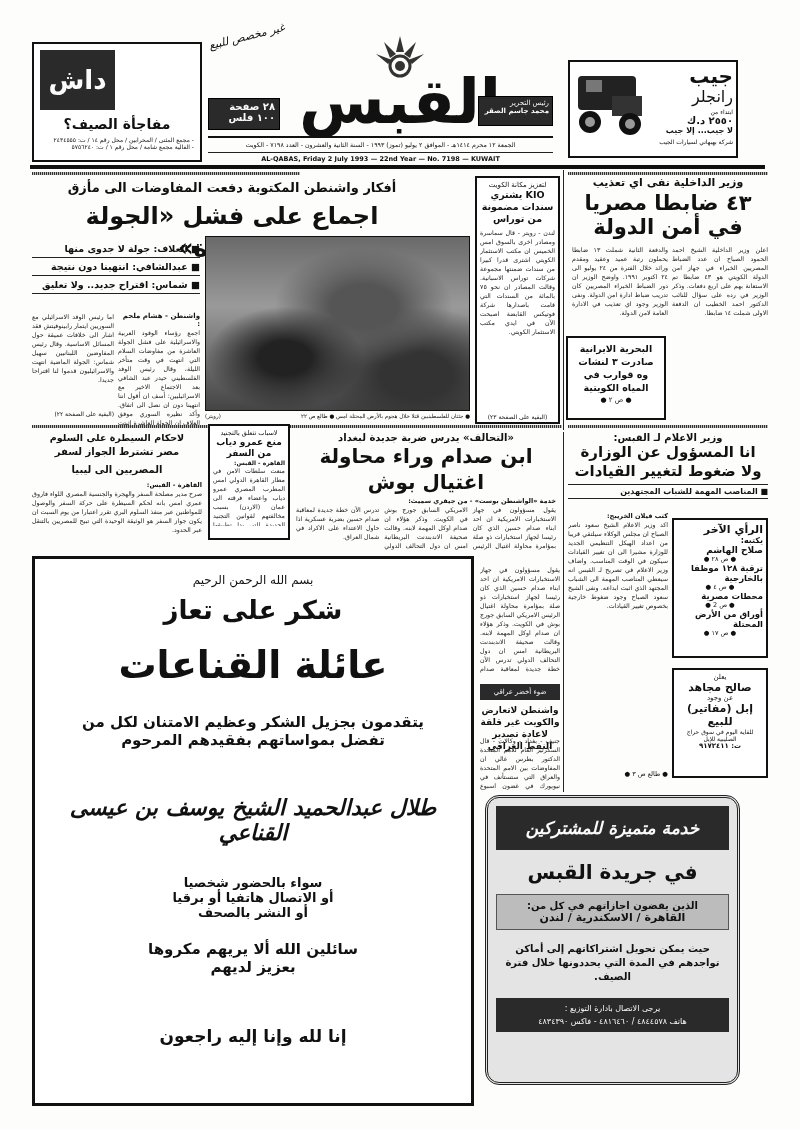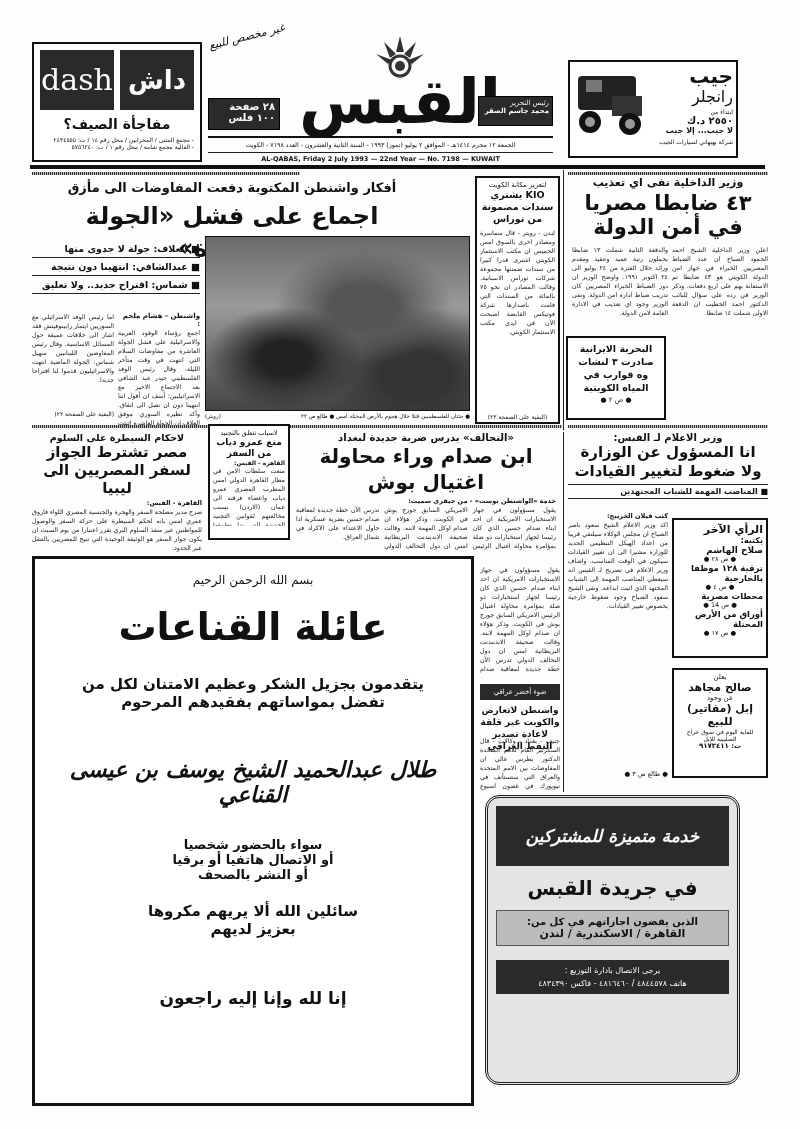--- a/index.html
+++ b/index.html
@@ -18,21 +18,20 @@
       radial-gradient(ellipse at 60% 40%, #555 0 15%, transparent 40%),
       radial-gradient(ellipse at 80% 80%, #333 0 12%, transparent 35%),
       linear-gradient(180deg,#6a6a6a,#9a9a9a 40%,#444); }
   .center { text-align: center; }
 </style>
 </head>
 <body>
 
 <div class="abs box" style="left:32px;top:42px;width:170px;height:120px;padding:6px;background:#fff;">
   <div style="display:flex;gap:6px;direction:ltr;">
-    <div class="dark center" style="width:75px;height:60px;font-family:'DejaVu Serif',serif;font-size:30px;line-height:60px;">dash</div>
     <div class="dark center" style="width:75px;height:60px;font-size:26px;font-weight:bold;line-height:60px;">داش</div>
   </div>
   <div class="center" style="font-size:14px;font-weight:bold;margin-top:6px;">مفاجأة الصيف؟</div>
   <div style="font-size:6px;margin-top:4px;">- مجمع المثنى / المحرابين / محل رقم ١٤ / ت: ٢٤٣٤٥٥٥</div>
   <div style="font-size:6px;">- الفالية مجمع شامة / محل رقم ١ / ت: ٥٧٥٦٢٤٠</div>
 </div>
 
 <div class="abs" style="left:208px;top:30px;font-size:11px;font-style:italic;transform:rotate(-14deg);">غير مخصص للبيع</div>
 
 <div class="abs dark" style="left:208px;top:98px;width:72px;height:32px;padding:2px 4px;border:1px solid #000;">
@@ -127,21 +126,21 @@
   <div style="width:82px;">
     <div class="body-text" style="height:98px;overflow:hidden;">اما رئيس الوفد الاسرائيلي مع السوريين ايتمار رابينوفيتش فقد اشار الى خلافات عميقة حول المسائل الاساسية. وقال رئيس المفاوضين اللبنانيين سهيل شماس: الجولة الماضية انتهت والاسرائيليون قدموا لنا اقتراحا جديدا.</div>
     <div style="font-size:6px;">(البقية على الصفحة ٢٢)</div>
   </div>
 </div>
 <div class="hatch" style="left:32px;top:425px;width:530px;"></div>
 <div class="hatch" style="left:568px;top:425px;width:200px;"></div>
 
 <div class="abs" style="left:32px;top:432px;width:170px;">
   <div style="font-size:9.5px;font-weight:bold;text-align:center;">لاحكام السيطرة على السلوم</div>
-  <div class="headline" style="font-size:15px;line-height:18px;">مصر تشترط الجواز لسفر المصريين الى ليبيا</div>
+  <div class="headline" style="font-size:10px;line-height:18px;">مصر تشترط الجواز لسفر المصريين الى ليبيا</div>
   <div style="font-size:6.5px;font-weight:bold;margin-top:2px;">القاهرة - القبس:</div>
   <div class="body-text" style="height:52px;overflow:hidden;">صرح مدير مصلحة السفر والهجرة والجنسية المصري اللواء فاروق عمري امس بانه لحكم السيطرة على حركة السفر والوصول للمواطنين عبر منفذ السلوم البري تقرر اعتبارا من يوم السبت ان يكون جواز السفر هو الوثيقة الوحيدة التي تبيح للمصريين بالتنقل عبر الحدود.</div>
 </div>
 
 <div class="abs box" style="left:208px;top:424px;width:82px;height:116px;padding:3px;background:#fff;">
   <div style="font-size:6.5px;text-align:center;">لاسباب تتعلق بالتجنيد</div>
   <div class="headline" style="font-size:9px;line-height:11px;">منع عمرو دياب من السفر</div>
   <div style="font-size:6px;font-weight:bold;">القاهرة - القبس:</div>
   <div class="body-text" style="height:60px;overflow:hidden;">منعت سلطات الامن في مطار القاهرة الدولي امس المطرب المصري عمرو دياب واعضاء فرقته الى عمان (الاردن) بسبب مخالفتهم لقوانين التجنيد الجديدة التي بدا تطبيقها امس.</div>
 </div>
@@ -166,60 +165,62 @@
 </div>
 
 <div class="abs box" style="left:672px;top:518px;width:96px;height:140px;padding:3px;background:#fff;">
   <div style="font-size:11px;font-weight:900;">الرأي الآخر</div>
   <div style="font-size:8px;font-weight:bold;">يكتبه:</div>
   <div style="font-size:9px;font-weight:bold;">صلاح الهاشم</div>
   <div class="center" style="font-size:6.5px;">● ص ٢٨ ●</div>
   <div style="font-size:8.5px;font-weight:bold;">ترقية ١٢٨ موظفا بالخارجية</div>
   <div class="center" style="font-size:6.5px;">● ص ٤ ●</div>
   <div style="font-size:8.5px;font-weight:bold;">محطات مصرية</div>
-  <div class="center" style="font-size:6.5px;">● ص 14 ●</div>
+  <div class="center" style="font-size:6.5px;">● ص 2 ●</div>
   <div style="font-size:8.5px;font-weight:bold;">أوراق من الأرض المحتلة</div>
   <div class="center" style="font-size:6.5px;">● ص ١٧ ●</div>
 </div>
 
 <div class="abs box" style="left:672px;top:668px;width:96px;height:110px;padding:3px;background:#fff;text-align:center;">
   <div style="font-size:7px;">يعلن</div>
   <div style="font-size:11px;font-weight:bold;">صالح مجاهد</div>
   <div style="font-size:7px;">عن وجود</div>
   <div style="font-size:11px;font-weight:bold;">إبل (مفاتير)</div>
   <div style="font-size:11px;font-weight:bold;">للبيع</div>
   <div style="font-size:6px;">للقاية اليوم في سوق حراج الصليبية للإبل</div>
   <div style="font-size:7px;font-weight:bold;">ت: ٩١٧٢٤١١</div>
 </div>
 
 <div class="abs" style="left:32px;top:556px;width:442px;height:550px;border:3px solid #111;background:#fff;padding:10px 14px;text-align:center;">
   <div style="font-size:12px;margin-top:4px;">بسم الله الرحمن الرحيم</div>
+  <div style="font-size:26px;font-weight:900;margin-top:8px;">شكر على تعاز</div>
   <div style="font-size:38px;font-weight:900;margin-top:18px;">عائلة القناعات</div>
   <div style="font-size:15px;font-weight:bold;margin-top:26px;">يتقدمون بجزيل الشكر وعظيم الامتنان لكل من</div>
   <div style="font-size:15px;font-weight:bold;">تفضل بمواساتهم بفقيدهم المرحوم</div>
   <div style="font-size:22px;font-weight:900;margin-top:46px;font-style:italic;">طلال عبدالحميد الشيخ يوسف بن عيسى القناعي</div>
   <div style="font-size:13px;font-weight:bold;margin-top:30px;text-align:center;">سواء بالحضور شخصيا</div>
   <div style="font-size:13px;font-weight:bold;">أو الاتصال هاتفيا أو برقيا</div>
   <div style="font-size:13px;font-weight:bold;">أو النشر بالصحف</div>
   <div style="font-size:15px;font-weight:bold;margin-top:20px;">سائلين الله ألا يريهم مكروها</div>
   <div style="font-size:15px;font-weight:bold;">بعزيز لديهم</div>
   <div style="font-size:17px;font-weight:900;margin-top:50px;">إنا لله وإنا إليه راجعون</div>
 </div>
 
 <div class="abs" style="left:480px;top:565px;width:80px;">
   <div class="body-text" style="height:110px;overflow:hidden;">يقول مسؤولون في جهاز الاستخبارات الامريكية ان احد ابناء صدام حسين الذي كان رئيسا لجهاز استخبارات ذو صلة بمؤامرة محاولة اغتيال الرئيس الامريكي السابق جورج بوش في الكويت. وذكر هؤلاء ان صدام اوكل المهمة لابنه. وقالت صحيفة الاندبندنت البريطانية امس ان دول التحالف الدولي تدرس الآن خطة جديدة لمعاقبة صدام حسين بضربة عسكرية اذا حاول الاعتداء على الاكراد في شمال العراق.</div>
 </div>
 <div class="abs dark" style="left:480px;top:684px;width:80px;height:16px;font-size:7px;line-height:16px;text-align:center;overflow:hidden;">ضوء أخضر عراقي للمشاورات الدولية</div>
 <div class="abs headline" style="left:480px;top:704px;width:80px;font-size:9px;line-height:12px;">واشنطن لاتعارض والكويت غير قلقة لاعادة تصدير النفط العراقي</div>
 <div class="abs body-text" style="left:480px;top:736px;width:80px;height:54px;overflow:hidden;">جنيف - بغداد - وكالات - قال السكرتير العام للامم المتحدة الدكتور بطرس غالي ان المفاوضات بين الامم المتحدة والعراق التي ستستأنف في نيويورك في غضون اسبوع سوف تتركز على تطبيق قرارات مجلس الامن الدولي ذات الصلة ببيع كميات محدودة من نفطه.</div>
 
 <div class="abs" style="left:485px;top:795px;width:255px;height:290px;border:3px double #222;border-radius:14px;background:#e4e4e4;padding:8px;">
-  <div class="dark center" style="font-size:17px;font-weight:bold;font-style:italic;padding:20px 4px;">خدمة متميزة للمشتركين</div>
+  <div class="dark center" style="font-size:17px;font-weight:bold;font-style:italic;padding:12px 4px;">خدمة متميزة للمشتركين</div>
   <div class="center" style="font-size:20px;font-weight:900;margin-top:10px;">في جريدة القبس</div>
   <div style="background:#bcbcbc;border:1px solid #555;padding:5px;margin-top:10px;text-align:center;">
     <div style="font-size:10px;font-weight:bold;">الذين يقضون اجازاتهم في كل من:</div>
     <div style="font-size:11px;font-weight:bold;">القاهرة / الاسكندرية / لندن</div>
   </div>
+  <div style="font-size:10px;font-weight:bold;margin-top:12px;text-align:center;line-height:14px;">حيث يمكن تحويل اشتراكاتهم إلى أماكن تواجدهم في المدة التي يحددونها خلال فترة الصيف.</div>
   <div class="dark" style="margin-top:14px;padding:6px;text-align:center;">
     <div style="font-size:8px;">يرجى الاتصال بادارة التوزيع :</div>
     <div style="font-size:8px;margin-top:4px;">هاتف ٤٨٤٤٥٧٨ / ٤٨١٦٤٦٠ - فاكس ٤٨٣٤٣٩٠</div>
   </div>
 </div>
 
 </body></html>

